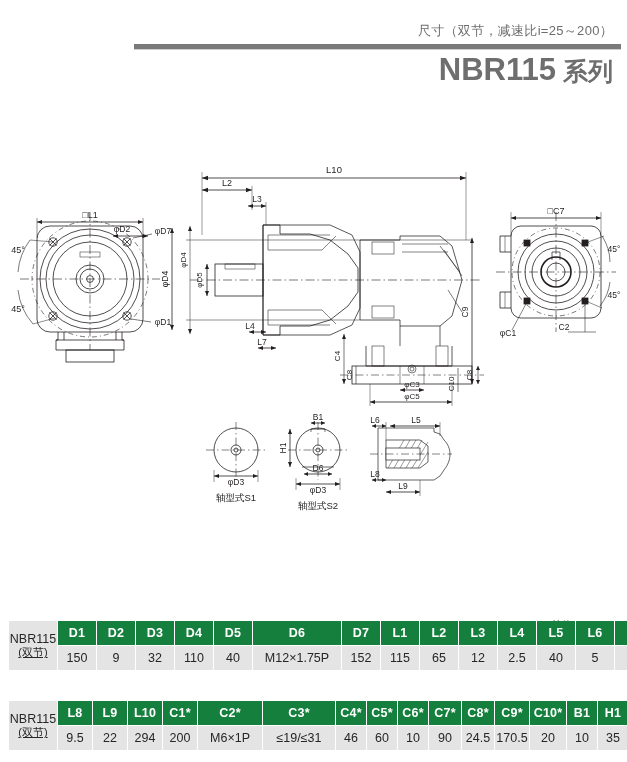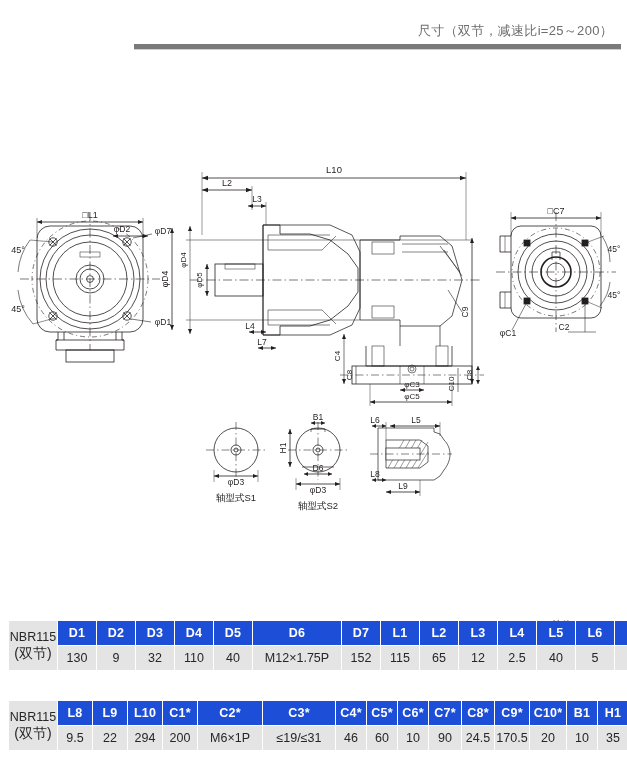--- a/index.html
+++ b/index.html
@@ -45,40 +45,43 @@
   table.spec{
     border-collapse:separate;border-spacing:1px;
     width:611px;table-layout:fixed;
   }
   table.spec th,table.spec td{
     padding:0;margin:0;height:24px;
     text-align:center;vertical-align:middle;
     font-size:12.5px;
   }
   table.spec th{
-    background:#1d4ed8;color:#ffffff;font-weight:bold;
+    background:#15803d;color:#ffffff;font-weight:bold;
     letter-spacing:.2px;
   }
   table.spec td{
     background:#e4e4e4;color:#262626;font-weight:normal;
   }
   th.rowlab,td.rowlab{
     background:#8b8349;color:#ffffff;font-weight:bold;
     font-size:9.5px;line-height:1.15;letter-spacing:0;
   }
-  .rowlab .l2{font-size:14px;font-weight:normal;display:block;}
+  .rowlab .l2{font-size:11px;font-weight:normal;display:block;text-decoration:underline;}
   .lab-cell{height:48px !important;}
 </style>
 </head>
 <body>
 
 <div class="page">
 
   <div class="hdr-sub">尺寸（双节，减速比i=25～200）</div>
   <div class="hdr-rule"></div>
+  <div class="hdr-title">
+    <span>NBR115</span><span class="cn">系列</span>
+  </div>
 
   <div class="draw">
   <svg width="627" height="440" viewBox="0 0 627 440" xmlns="http://www.w3.org/2000/svg" stroke="#231f20" fill="none" stroke-width="0.8" font-family="Liberation Sans, sans-serif" font-size="8.5">
 
     <g>
 
       <rect x="37" y="86" width="106" height="106" rx="13" ry="13"></rect>
 
       <circle cx="90" cy="139" r="58" stroke-dasharray="5 3 1 3" stroke-width="0.6"></circle>
 
@@ -443,21 +446,21 @@
           <th>D7</th>
           <th>L1</th>
           <th>L2</th>
           <th>L3</th>
           <th>L4</th>
           <th>L5</th>
           <th>L6</th>
           <th>L7</th>
         </tr>
         <tr>
-          <td>130</td>
+          <td>150</td>
           <td>9</td>
           <td>32</td>
           <td>110</td>
           <td>40</td>
           <td>M12×1.75P</td>
           <td>152</td>
           <td>115</td>
           <td>65</td>
           <td>12</td>
           <td>2.5</td>

